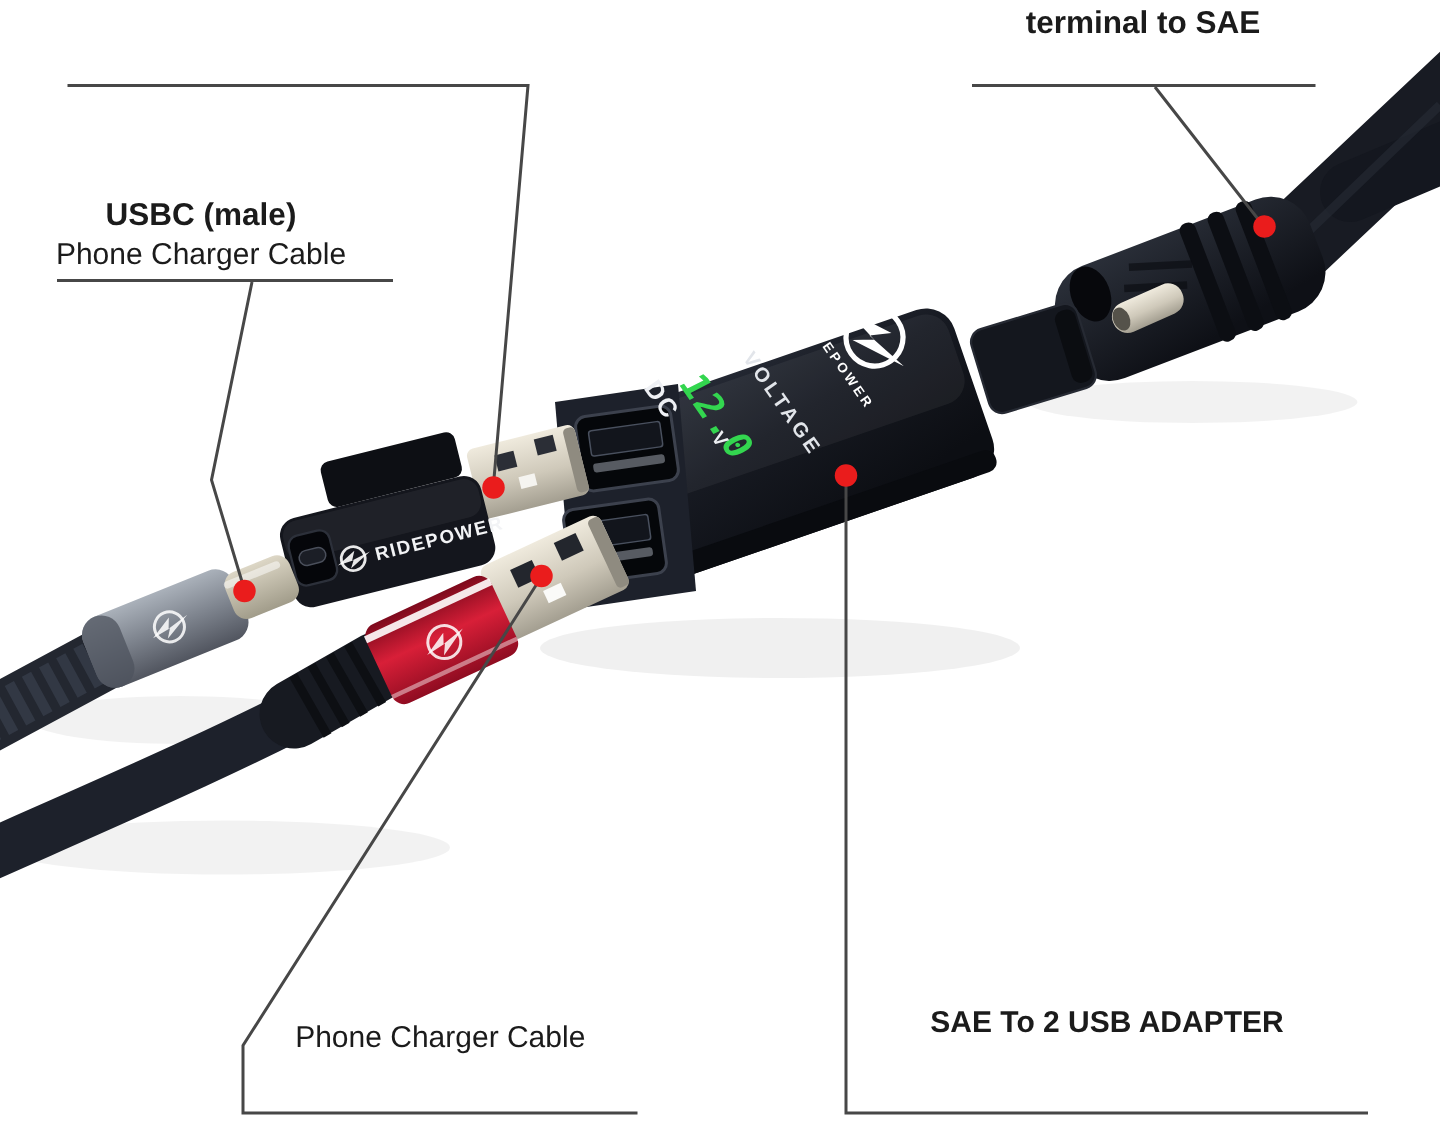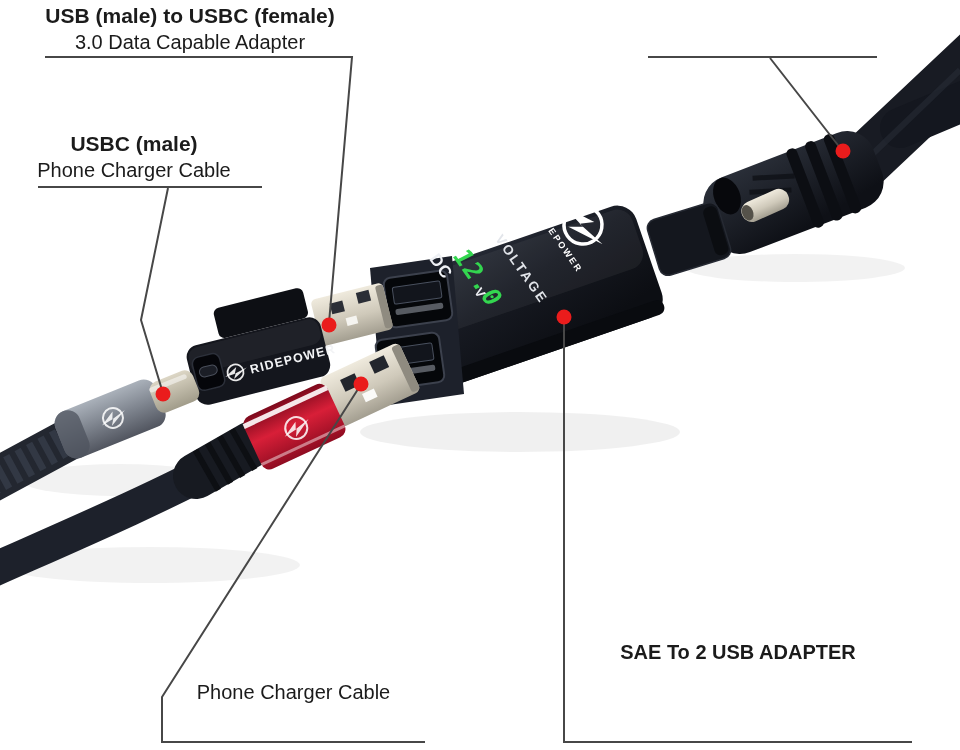--- a/index.html
+++ b/index.html
@@ -196,34 +196,31 @@
 
     <g fill="#ea1c1c">
       <circle cx="329" cy="325" r="7.5"></circle>
       <circle cx="163" cy="394" r="7.5"></circle>
       <circle cx="361" cy="384" r="7.5"></circle>
       <circle cx="564" cy="317" r="7.5"></circle>
       <circle cx="843" cy="151" r="7.5"></circle>
     </g>
   </svg>
 
-  <div class="callout" style="left:40px;top:2px;width:300px;">
-    <div class="l-bold">USB (male) to USBC (female)</div>
-    <div class="l-reg">3.0 Data Capable Adapter</div>
-  </div>
 
   <div class="callout" style="left:638px;top:2px;width:248px;">
+    <div class="l-bold">terminal to SAE</div>
   </div>
 
   <div class="callout" style="left:14px;top:130px;width:240px;">
     <div class="l-bold">USBC (male)</div>
     <div class="l-reg">Phone Charger Cable</div>
   </div>
 
   <div class="callout" style="left:162px;top:679px;width:263px;">
     <div class="l-reg">Phone Charger Cable</div>
   </div>
 
-  <div class="callout" style="left:568px;top:638px;width:340px;">
+  <div class="callout" style="left:568px;top:668px;width:340px;">
     <div class="s-bold">SAE To 2 USB ADAPTER</div>
   </div>
 
 </div>
 
 </body></html>

